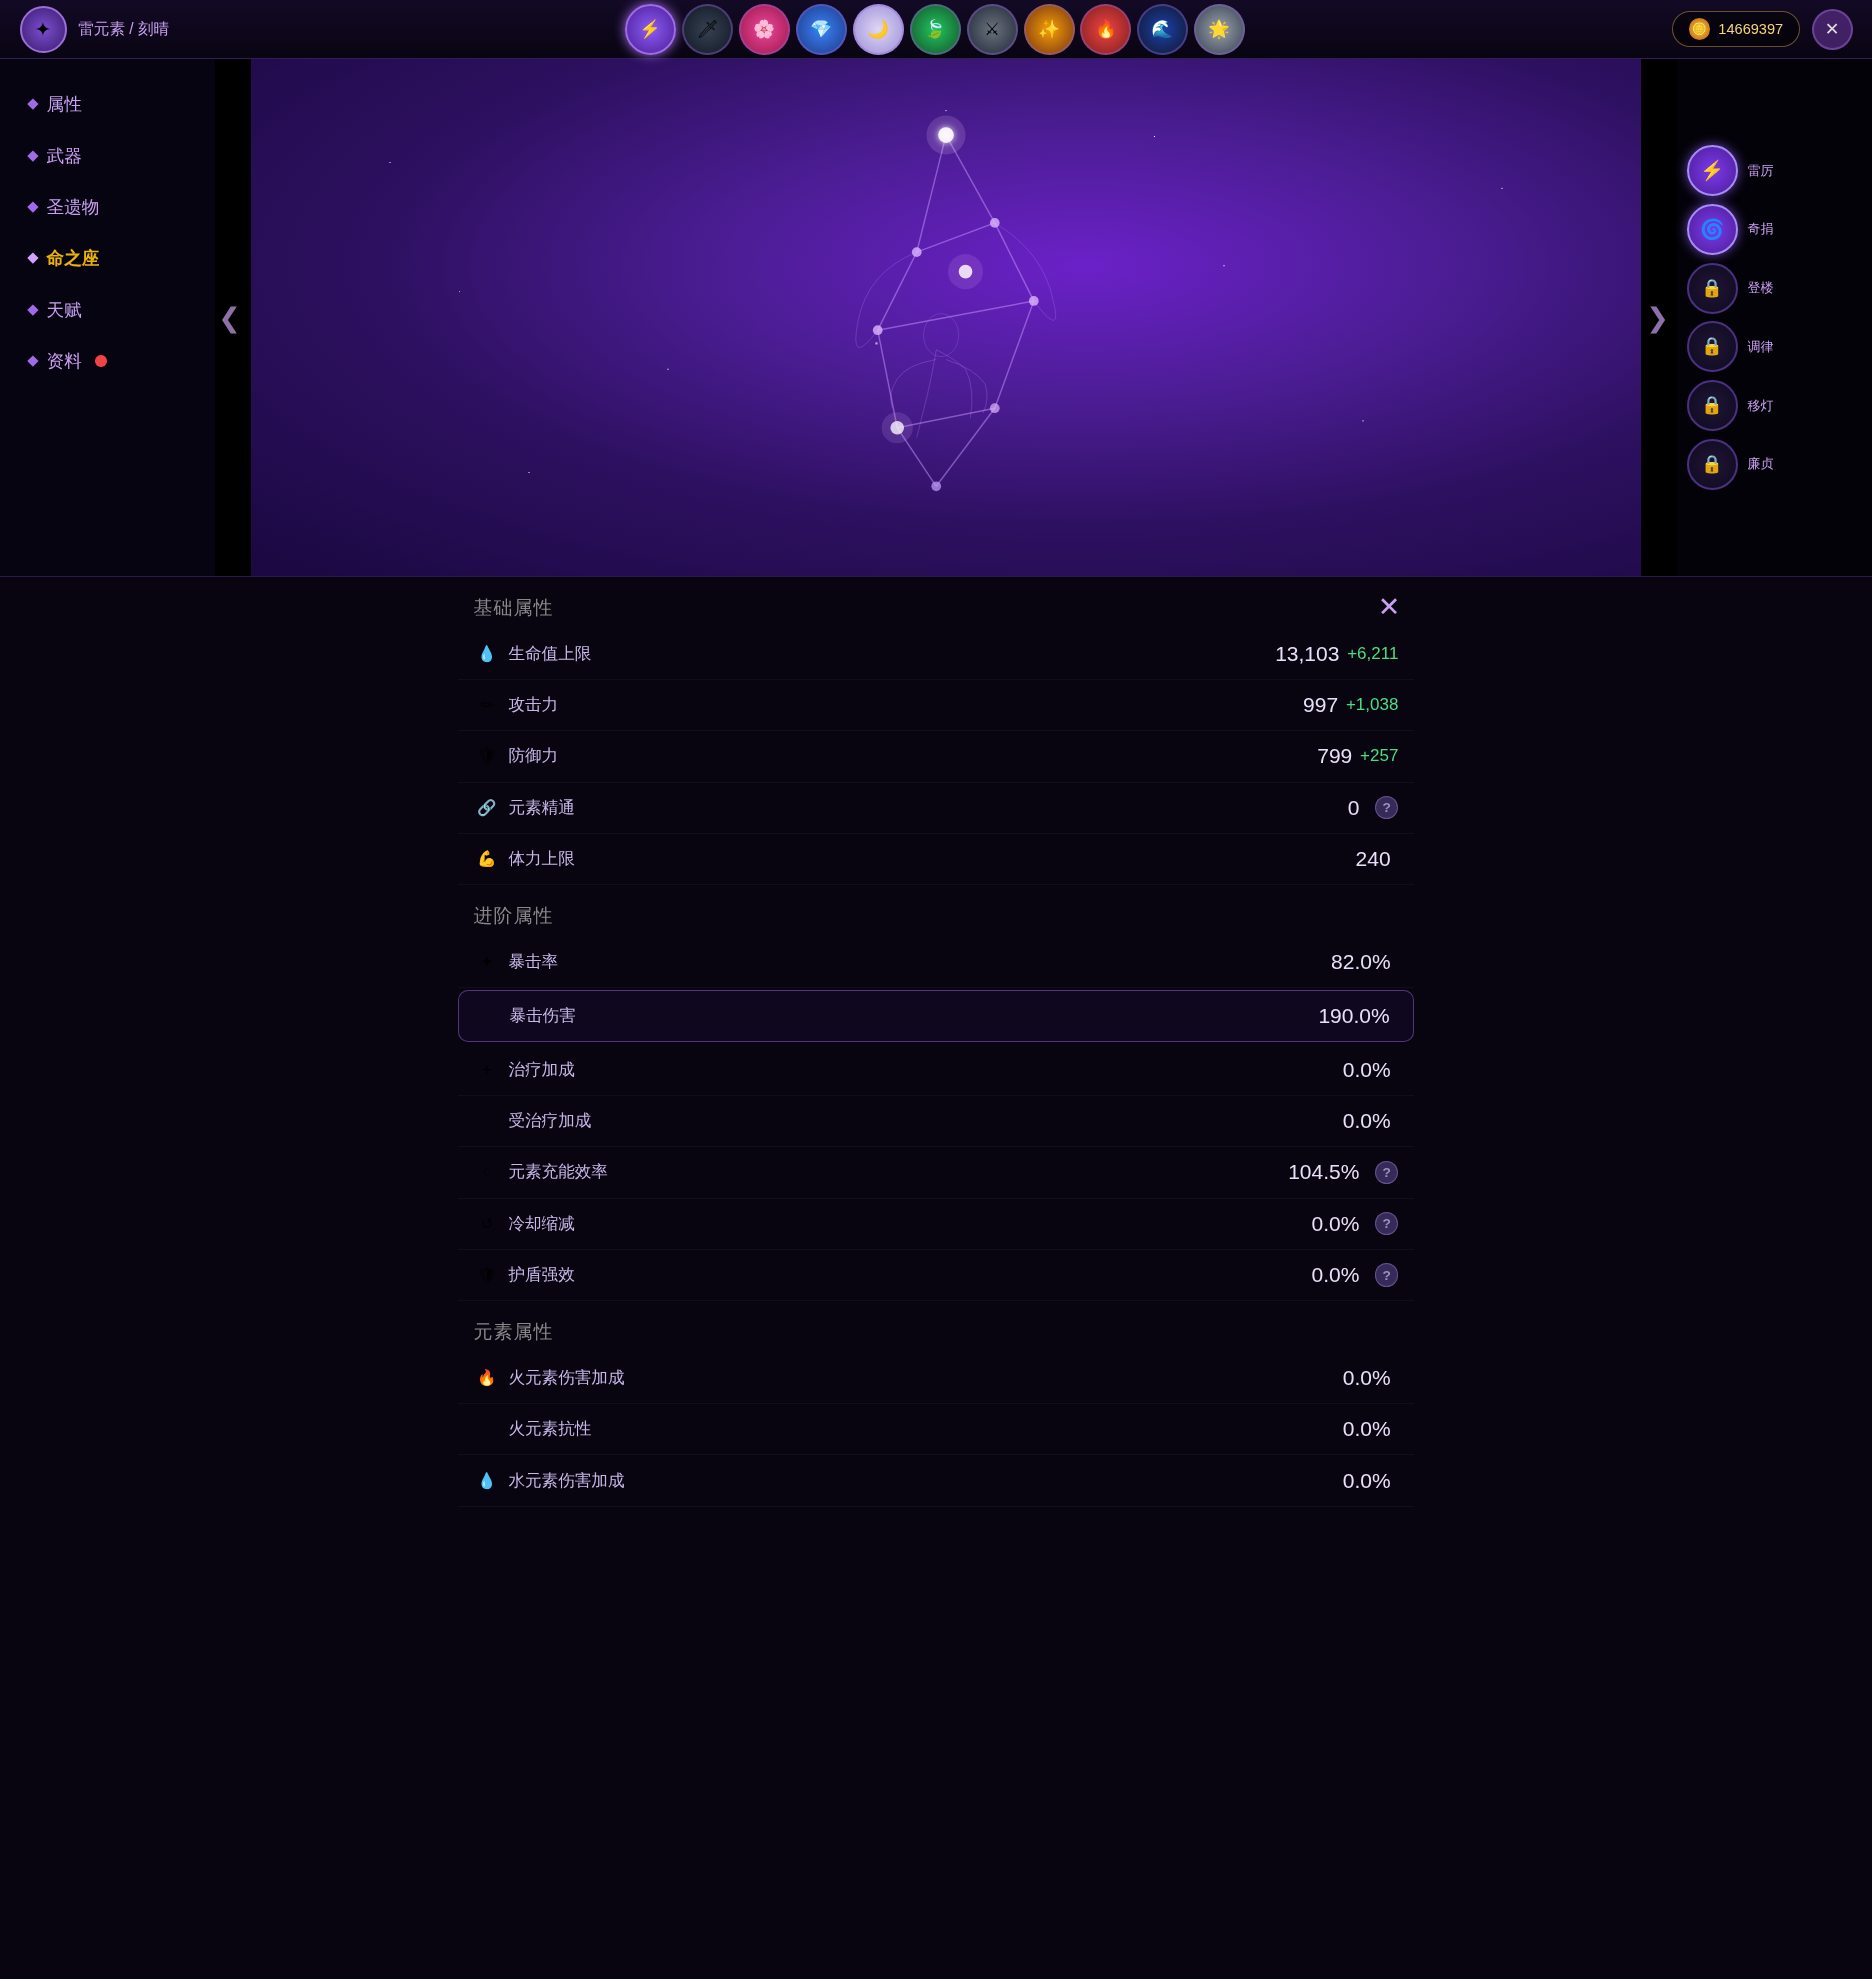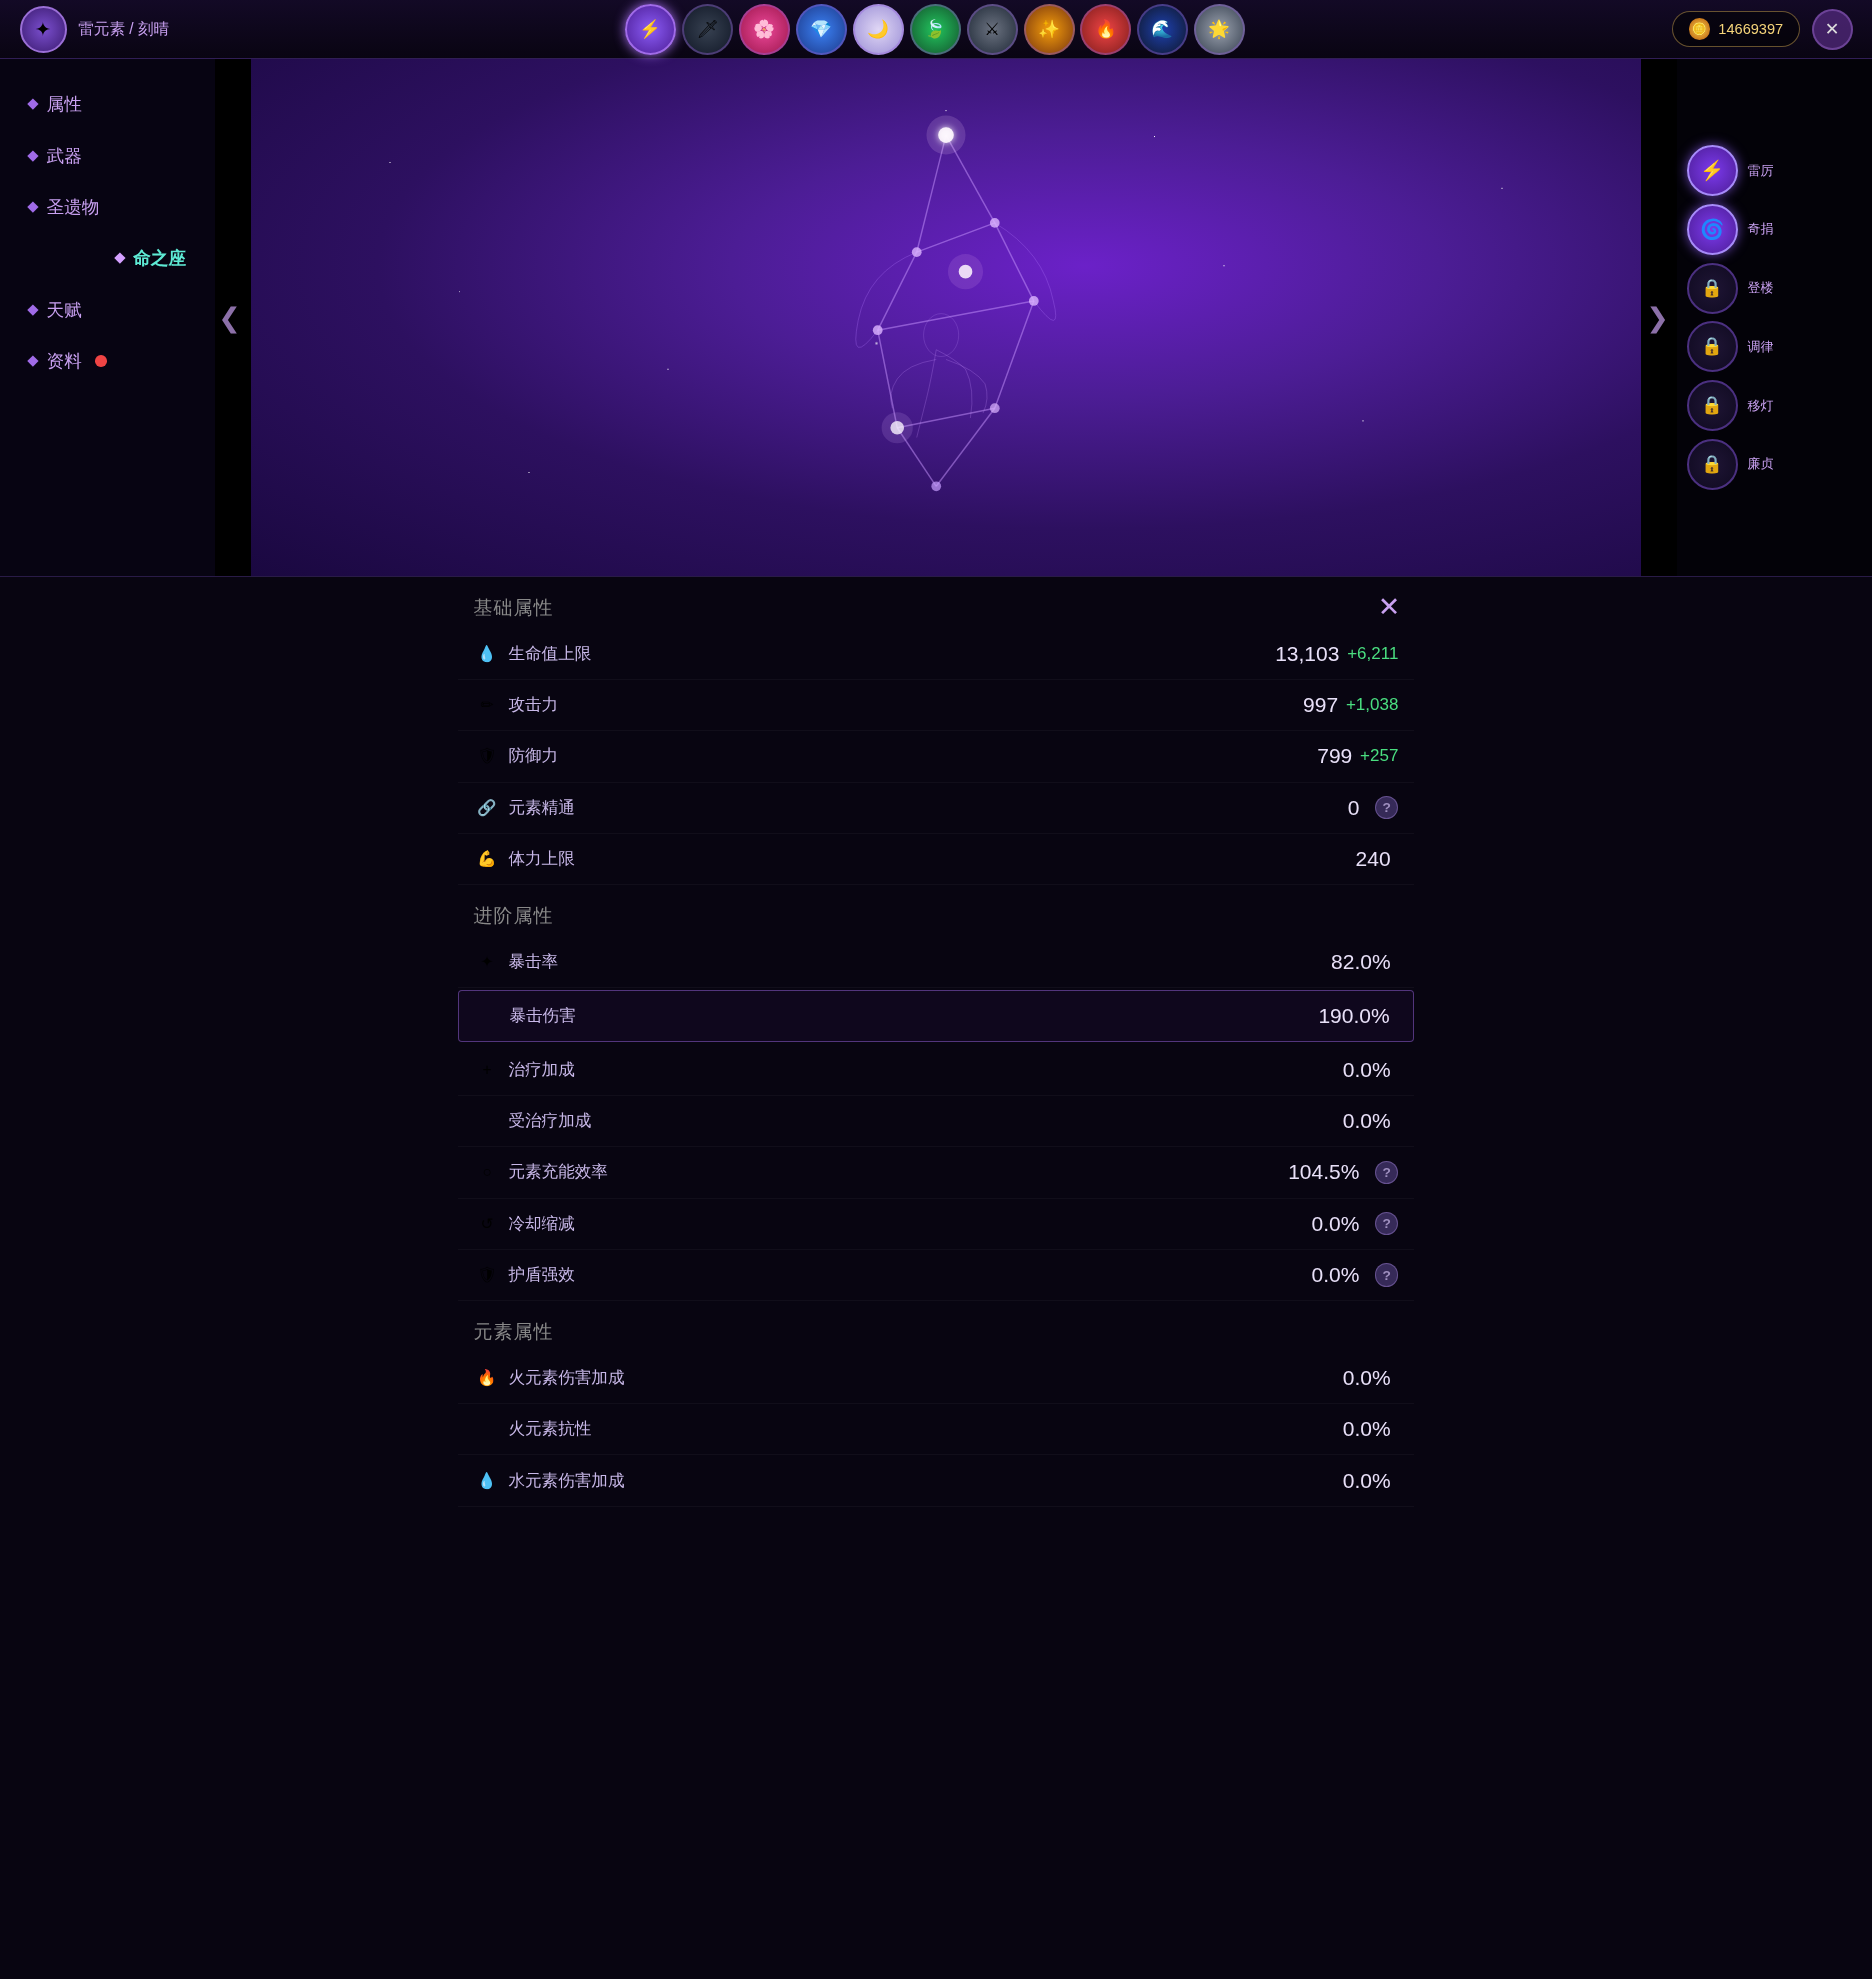--- a/index.html
+++ b/index.html
@@ -127,23 +127,22 @@
       display: flex;
       align-items: center;
       padding: 13.7px 29px;
       color: #c8a0f0;
       font-size: 17.6px;
       cursor: pointer;
       gap: 9.8px;
       position: relative;
     }
     .sidebar-item.active {
-      color: #5eead4;
+      color: #eab308;
       font-weight: bold;
-      justify-content: flex-end;
     }
     .sidebar-item .diamond {
       width: 7.8px; height: 7.8px;
       background: #a06be8;
       transform: rotate(45deg);
       flex-shrink: 0;
     }
     .sidebar-item.active .diamond {
       background: #d4a0ff;
     }
@@ -283,21 +282,21 @@
       display: flex;
       align-items: center;
       padding: 11.7px 15.6px;
       border-bottom: 1px solid rgba(255,255,255,0.04);
       min-height: 51px;
       position: relative;
     }
     .stat-row.highlighted {
       border: 1px solid rgba(150,100,220,0.5);
       background: rgba(60,20,100,0.15);
-      border-radius: 4px;
+      border-radius: 10px;
       margin: 2px 0;
     }
     .stat-icon {
       width: 27px; height: 27px;
       display: flex; align-items: center; justify-content: center;
       font-size: 15.6px;
       flex-shrink: 0;
       margin-right: 7.8px;
     }
     .stat-name {

